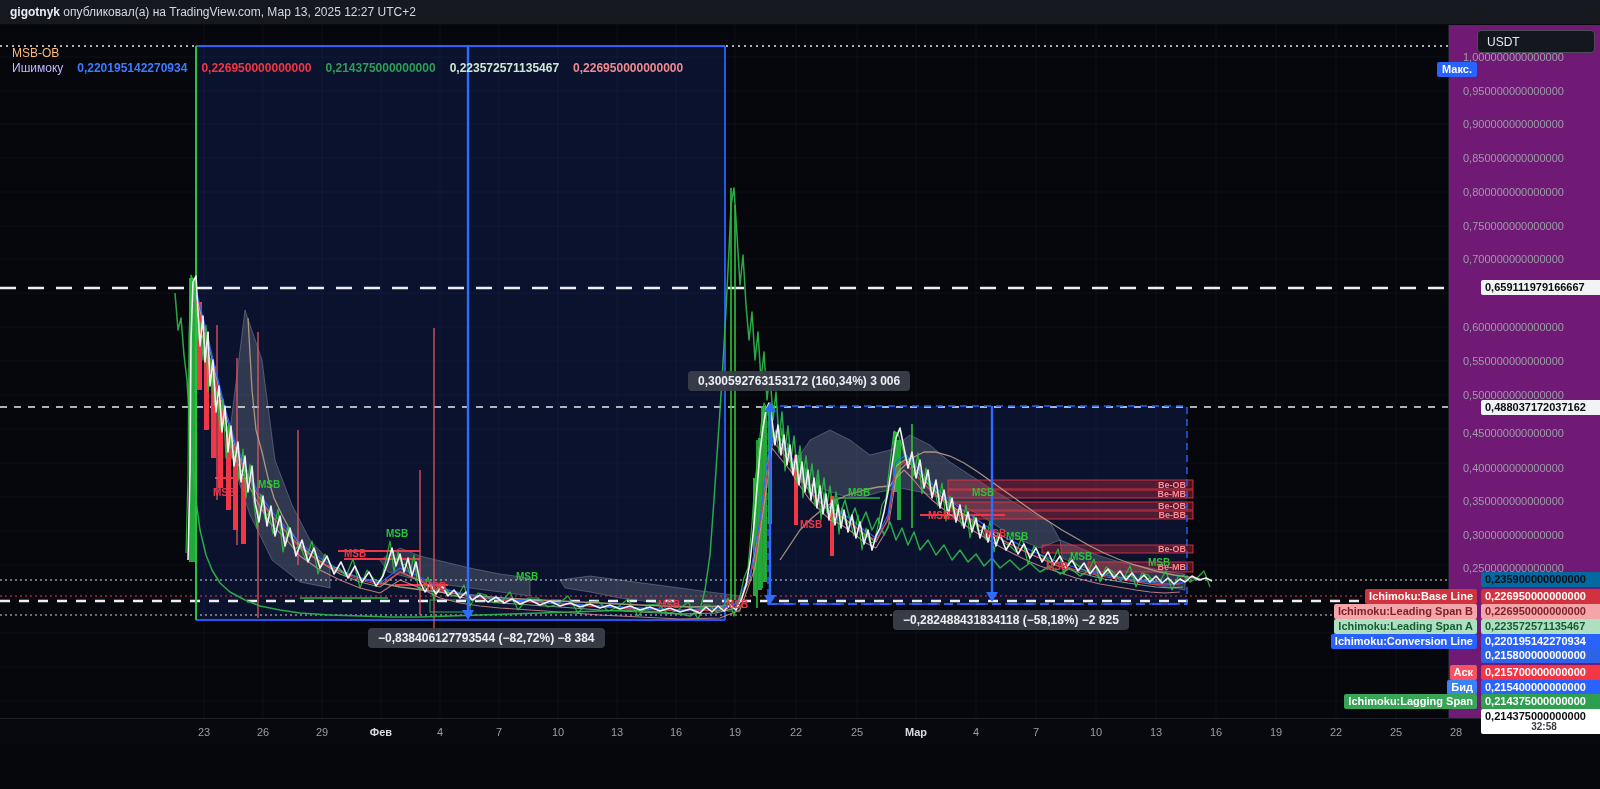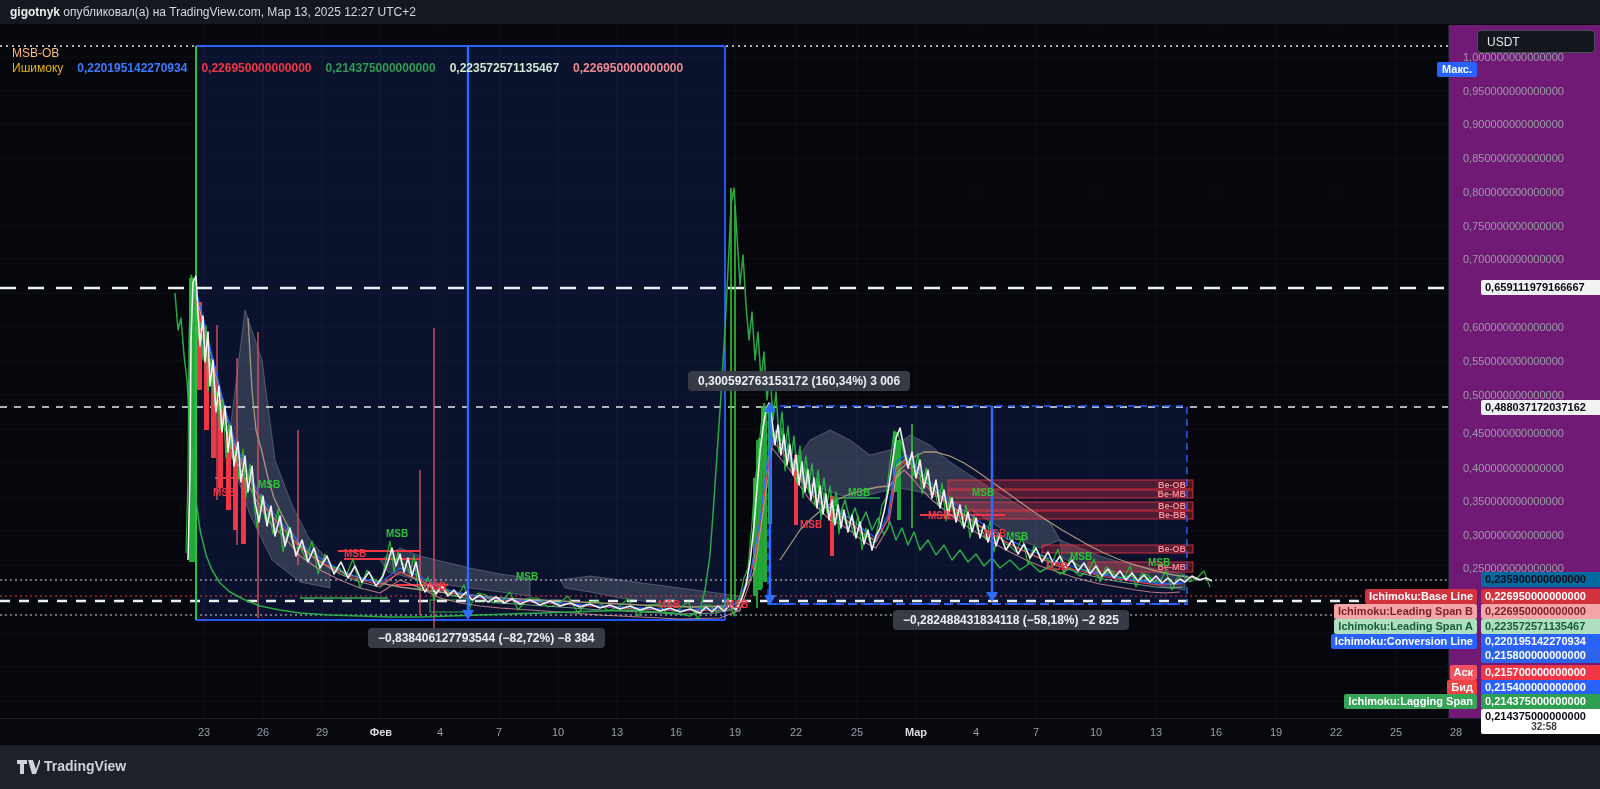--- a/index.html
+++ b/index.html
@@ -14,21 +14,21 @@
   
   #chart-wrap{position:absolute;left:0;top:25px;width:1448px;height:693px;background:#05070c;}
   #chart{position:absolute;left:0;top:0;}
   
   .hdr-row{position:absolute;left:12px;color:#d4d6dc;font-size:12px;white-space:nowrap;z-index:6;}
   #hdr-symbol{top:5px;}
   #hdr-symbol .dim{color:#9a9da6;margin-left:14px;}
   #hdr-symbol .vol{color:#e8eaee;font-weight:bold;}
   #hdr-msb{top:21px;color:#fdba74;}
   #hdr-ichi{top:36px;display:flex;gap:14px;font-weight:600;}
-  #hdr-ichi .name{color:#eab308;font-weight:400;}
+  #hdr-ichi .name{color:#c4b5fd;font-weight:400;}
   
   .measure-tip{position:absolute;background:rgba(58,62,74,0.95);color:#eceef2;font-size:12px;
                font-weight:bold;padding:3px 10px;border-radius:4px;white-space:nowrap;z-index:7;}
   
   #maks{position:absolute;top:37px;left:1437px;background:#2962ff;color:#fff;font-size:11px;
         font-weight:bold;padding:1px 5px 2px;border-radius:2px;z-index:9;}
   
   #scale{position:absolute;left:1448px;top:25px;width:152px;height:693px;background:#701a75;
          border-left:1px solid #1d2028;z-index:4;}
   .tick{position:absolute;left:14px;color:#9a9da6;font-size:11px;white-space:nowrap;}
@@ -258,27 +258,20 @@
       <div class="ax-lbl" style="left: 1036px;">7</div>
       <div class="ax-lbl" style="left: 1096px;">10</div>
       <div class="ax-lbl" style="left: 1156px;">13</div>
       <div class="ax-lbl" style="left: 1216px;">16</div>
       <div class="ax-lbl" style="left: 1276px;">19</div>
       <div class="ax-lbl" style="left: 1336px;">22</div>
       <div class="ax-lbl" style="left: 1396px;">25</div>
       <div class="ax-lbl" style="left: 1456px;">28</div>
     </div>
 
-  <div id="footer">
-    <svg id="tv-glyph" width="24" height="16">
-      <path d="M1 1 h10 v4 h-3 v10 h-4 V5 H1 z" fill="#cfd2d9"></path>
-      <path d="M12 1 h5 l3 9 3-9 h-2 l4 0 -5 14 h-4 z" fill="#cfd2d9"></path>
-    </svg>
-    <span class="brand">TradingView</span>
-  </div>
 
 <div class="badge-row" style="top: 280px; right: 5px; border-radius: 6px;">
       <div class="badge-val" style="background: rgb(242, 243, 245); color: rgb(11, 13, 19); min-width: 118px; text-align: left;">0,659111979166667</div>
     </div>
     <div class="badge-row" style="top: 400px; right: 5px;">
       <div class="badge-val" style="background: rgb(242, 243, 245); color: rgb(11, 13, 19); min-width: 118px; text-align: left;">0,488037172037162</div>
     </div>
     <div class="badge-row" style="top: 572px; right: 5px;">
       <div class="badge-val" style="background: #0369a1; color: rgb(11, 13, 19); min-width: 118px; text-align: left;">0,235900000000000</div>
     </div>
@@ -299,21 +292,21 @@
       <div class="badge-val" style="background: rgb(41, 98, 255); color: rgb(255, 255, 255); min-width: 118px; text-align: left;">0,220195142270934</div>
     </div>
     <div class="badge-row" style="top: 648px; right: 5px;">
       <div class="badge-val" style="background: rgb(45, 99, 232); color: rgb(255, 255, 255); min-width: 118px; text-align: left;">0,215800000000000</div>
     </div>
     <div class="badge-row" style="top: 665px; right: 5px;">
       <div class="badge-lbl" style="background: rgb(247, 82, 95); color: rgb(255, 255, 255);">Аск</div>
       <div class="badge-val" style="background: rgb(242, 54, 69); color: rgb(255, 255, 255); min-width: 118px; text-align: left;">0,215700000000000</div>
     </div>
     <div class="badge-row" style="top: 680px; right: 5px;">
-      <div class="badge-lbl" style="background: #ef4444; color: rgb(255, 255, 255);">Бид</div>
+      <div class="badge-lbl" style="background: #3b82f6; color: rgb(255, 255, 255);">Бид</div>
       <div class="badge-val" style="background: rgb(41, 98, 255); color: rgb(255, 255, 255); min-width: 118px; text-align: left;">0,215400000000000</div>
     </div>
     <div class="badge-row" style="top: 694px; right: 5px;">
       <div class="badge-lbl" style="background: rgb(55, 164, 87); color: rgb(255, 255, 255);">Ichimoku:Lagging Span</div>
       <div class="badge-val" style="background: rgb(47, 158, 79); color: rgb(255, 255, 255); min-width: 118px; text-align: left;">0,214375000000000</div>
     </div>
     <div class="badge-row" style="top: 709px; right: 5px;">
       <div class="badge-val" style="background: rgb(255, 255, 255); color: rgb(11, 13, 19); min-width: 118px; text-align: left;">0,214375000000000<div class="badge-sub">32:58</div></div>
     </div>
   </div>

